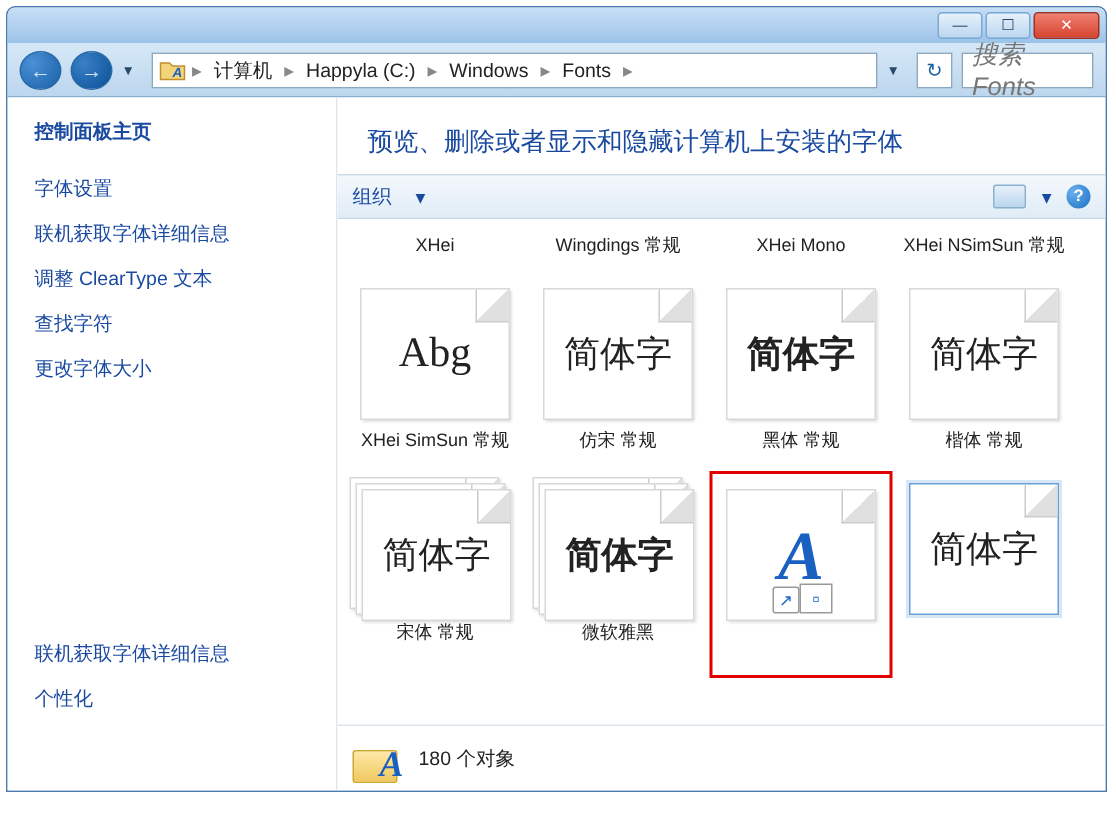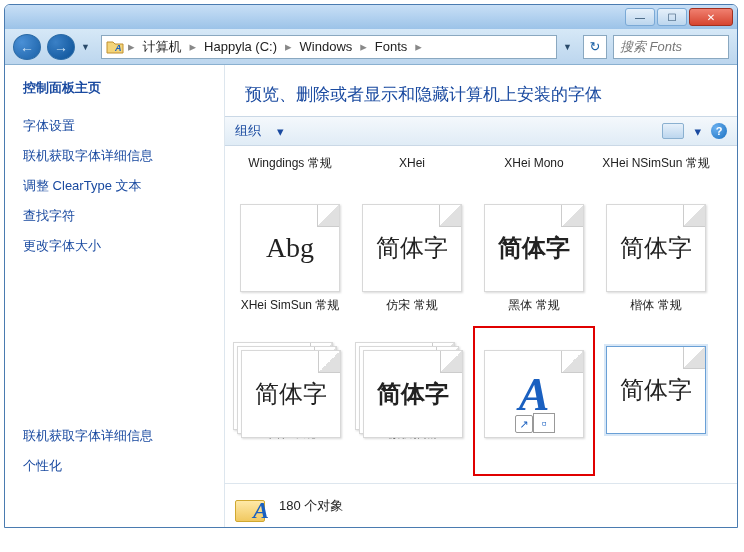--- a/index.html
+++ b/index.html
@@ -15,42 +15,42 @@
 
 .addrbar { height: 36px; background: linear-gradient(to bottom, #d6e8f7, #bcd6ee); display: flex; align-items: center; padding: 0 8px; gap: 6px; border-bottom: 1px solid #8ab0d0; }
 .navbtn { width: 28px; height: 26px; background: radial-gradient(circle at 30% 30%, #4a90d6, #1a60a6); border-radius: 50%; display: flex; align-items: center; justify-content: center; color: #cde4f5; font-size: 14px; border: 1px solid #2a6aa6; }
 .navbtn.fwd { background: radial-gradient(circle at 30% 30%, #3a80c6, #0a5096); }
 .navdrop { width: 14px; font-size: 9px; color: #2a4a6a; }
 .path { flex: 1; height: 24px; background: #fff; border: 1px solid #8aa8c0; display: flex; align-items: center; padding: 0 4px; font-size: 13px; color: #222; gap: 4px; }
 .folder-ico { display: inline-flex; align-items: center; }
 .crumb { padding: 0 4px; }
 .crumb-sep { color: #888; }
 .refresh { width: 24px; height: 24px; background: #fff; border: 1px solid #8aa8c0; display: flex; align-items: center; justify-content: center; color: #1a60a6; font-size: 13px; }
-.search { width: 116px; height: 24px; background: #fff; border: 1px solid #8aa8c0; display: flex; align-items: center; padding: 0 6px; font-size: 13px; color: #777; font-style: italic; }
+.search { width: 88px; height: 24px; background: #fff; border: 1px solid #8aa8c0; display: flex; align-items: center; padding: 0 6px; font-size: 17px; color: #777; font-style: italic; }
 
 .main { display: flex; height: 462px; }
 .sidebar { width: 220px; background: #fff; border-right: 1px solid #dde6ee; padding: 14px 18px; font-size: 13px; }
 .sb-title { color: #1a4aa0; font-weight: bold; margin-bottom: 10px; font-size: 13px; }
 .sb-link { color: #1a4aa0; margin-bottom: 12px; cursor: pointer; font-size: 13px; }
 .sidebar .spacer { height: 160px; }
 .sb-section { color: #888; margin-bottom: 10px; font-size: 13px; }
 
 .content { flex: 1; display: flex; flex-direction: column; background: #fff; }
 .heading { color: #1a4aa0; font-size: 17px; padding: 18px 20px 10px; }
 .toolbar { height: 30px; background: linear-gradient(to bottom, #f4f8fc, #e0ecf6); border-top: 1px solid #cad8e6; border-bottom: 1px solid #cad8e6; display: flex; align-items: center; padding: 0 10px; justify-content: space-between; font-size: 13px; color: #1a4aa0; }
 .tbl { display: flex; align-items: center; gap: 16px; }
 .tbr { display: flex; align-items: center; gap: 10px; }
 .view-ico { width: 22px; height: 16px; background: linear-gradient(to bottom,#e6f0fa,#bcd6ee); border:1px solid #8ab0d0; border-radius: 2px; }
 .help-ico { width:16px; height:16px; border-radius:50%; background: radial-gradient(circle at 30% 30%, #6ab0f0, #1a70c0); color:#fff; font-size:11px; display:flex; align-items:center; justify-content:center; font-weight:bold; }
 
 .grid { flex: 1; overflow: hidden; padding: 6px 4px; }
 .row { display: flex; }
 .cell { width: 122px; text-align: center; font-size: 12px; color: #222; padding: 2px; }
 .label { padding: 2px 4px; line-height: 1.2; min-height: 28px; display:flex; align-items:flex-start; justify-content:center; }
-.thumb { width: 100px; height: 88px; margin: 18px auto 4px; background: #fff; border: 1px solid #d8d8d8; box-shadow: 1px 1px 2px rgba(0,0,0,0.15); position: relative; display:flex; align-items:center; justify-content:center; }
+.thumb { width: 100px; height: 88px; margin: 6px auto 4px; background: #fff; border: 1px solid #d8d8d8; box-shadow: 1px 1px 2px rgba(0,0,0,0.15); position: relative; display:flex; align-items:center; justify-content:center; }
 .thumb .fold { position:absolute; top:0; right:0; width:22px; height:22px; background: linear-gradient(135deg, transparent 50%, #e0e0e0 50%); border-left:1px solid #ccc; border-bottom:1px solid #ccc; }
 .thumb .sample { font-size: 24px; color: #222; font-family: "SimSun", "Microsoft YaHei", serif; }
 .thumb .sample.latin { font-family: Georgia, "Times New Roman", serif; font-size: 28px; }
 .stack { position:relative; width:106px; height:92px; margin: 0 auto 4px; }
 .stack .thumb { position:absolute; }
 .stack .s3 { left:-4px; top:-4px; }
 .stack .s2 { left:0px; top:0px; }
 .stack .s1 { left:4px; top:4px; }
 .sel-red { border: 2px solid #e00000; padding: 4px 2px; }
 .thumb .aicon { font-size: 46px; font-style: italic; font-weight: bold; color: #1a60c0; font-family: "Times New Roman", serif; }
@@ -127,24 +127,24 @@
           <span class="view-ico"></span>
           <span>▾</span>
           <span class="help-ico">?</span>
         </div>
       </div>
 
       <div class="grid">
 
         <div class="row">
           <div class="cell">
+              <div class="label">XHei</div>
+            </div>
+          <div class="cell">
               <div class="label">Wingdings 常规</div>
-            </div>
-          <div class="cell">
-              <div class="label">XHei</div>
             </div>
           <div class="cell">
               <div class="label">XHei Mono</div>
             </div>
           <div class="cell">
               <div class="label">XHei NSimSun 常规</div>
             </div>
         </div>
 
         <div class="row">

